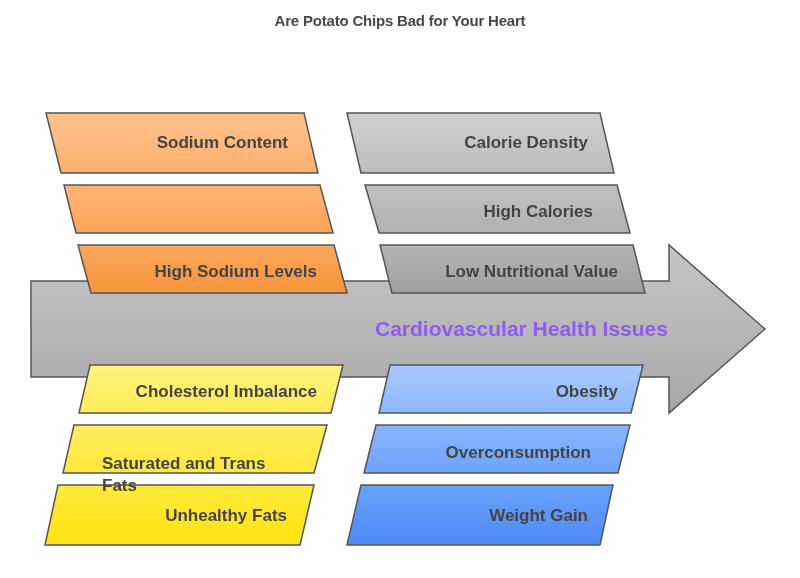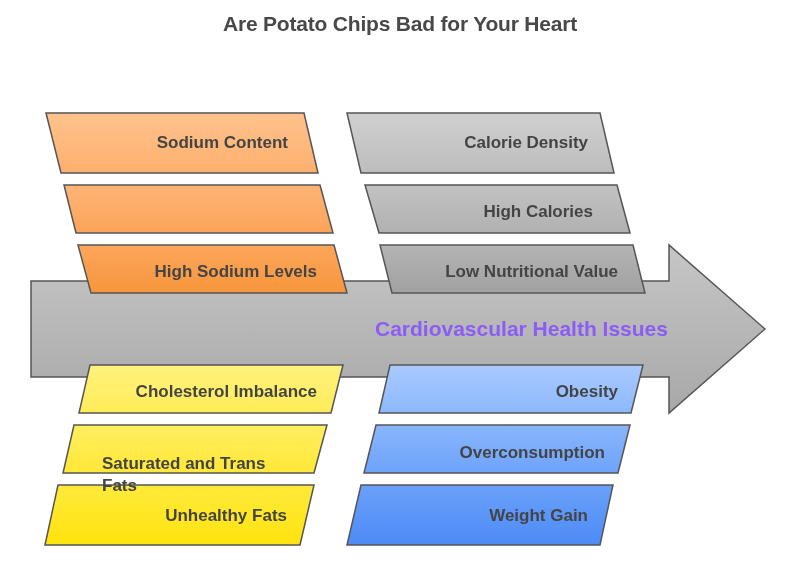--- a/index.html
+++ b/index.html
@@ -2,21 +2,21 @@
 <html><head>
   <meta charset="utf-8">
   <style>
     html, body { margin: 0; padding: 0; }
     body {
       width: 800px; height: 578px; background: #ffffff; position: relative; overflow: hidden;
       font-family: "Liberation Sans", "DejaVu Sans", sans-serif;
     }
     .title {
       position: absolute; left: 0; top: 12px; width: 800px; text-align: center;
-      font-size: 21px; font-weight: bold; color: #484848; letter-spacing: -0.2px;
+      font-size: 15px; font-weight: bold; color: #484848; letter-spacing: -0.2px;
     }
     svg.diagram { position: absolute; left: 0; top: 0; }
     .lbl {
       position: absolute; color: #444444; font-weight: bold; font-size: 17px;
       text-align: left; line-height: 20px; white-space: nowrap;
     }
     .lbl.wrap { white-space: normal; line-height: 22px; }
     .center-lbl {
       position: absolute; color: #8b5cf6; font-weight: bold; font-size: 21px; white-space: nowrap;
     }
@@ -109,14 +109,14 @@
 
 <div class="lbl" style="right:212px; top:133px;">Calorie Density</div>
 <div class="lbl" style="right:207px; top:202px;">High Calories</div>
 <div class="lbl" style="right:182px; top:262px;margin-left:25px;">Low Nutritional Value</div>
 
 <div class="lbl" style="right:483px; top:382px;">Cholesterol Imbalance</div>
 <div class="lbl wrap" style="right:498px; top:429px; width:200px;margin-top:24px;">Saturated and Trans Fats</div>
 <div class="lbl" style="right:513px; top:506px;">Unhealthy Fats</div>
 
 <div class="lbl" style="right:182px; top:382px;">Obesity</div>
-<div class="lbl" style="right:195px; top:443px;">Overconsumption</div>
+<div class="lbl" style="right:209px; top:443px;">Overconsumption</div>
 <div class="lbl" style="right:212px; top:506px;">Weight Gain</div>
 
 </body></html>

